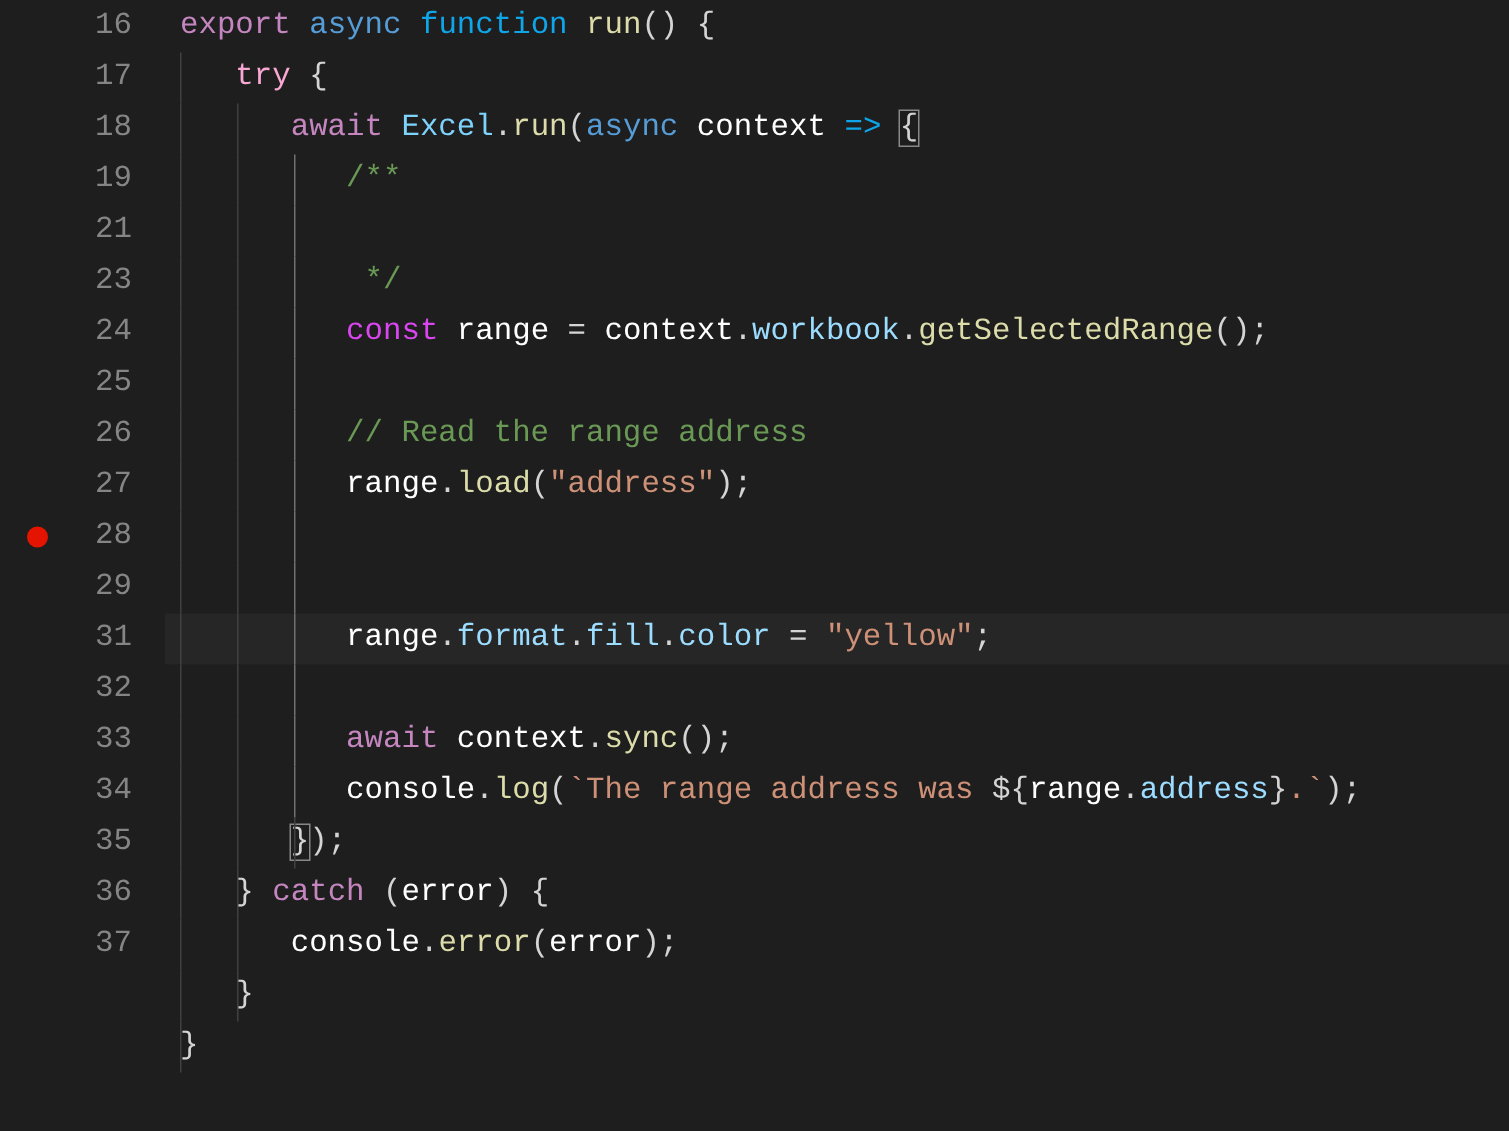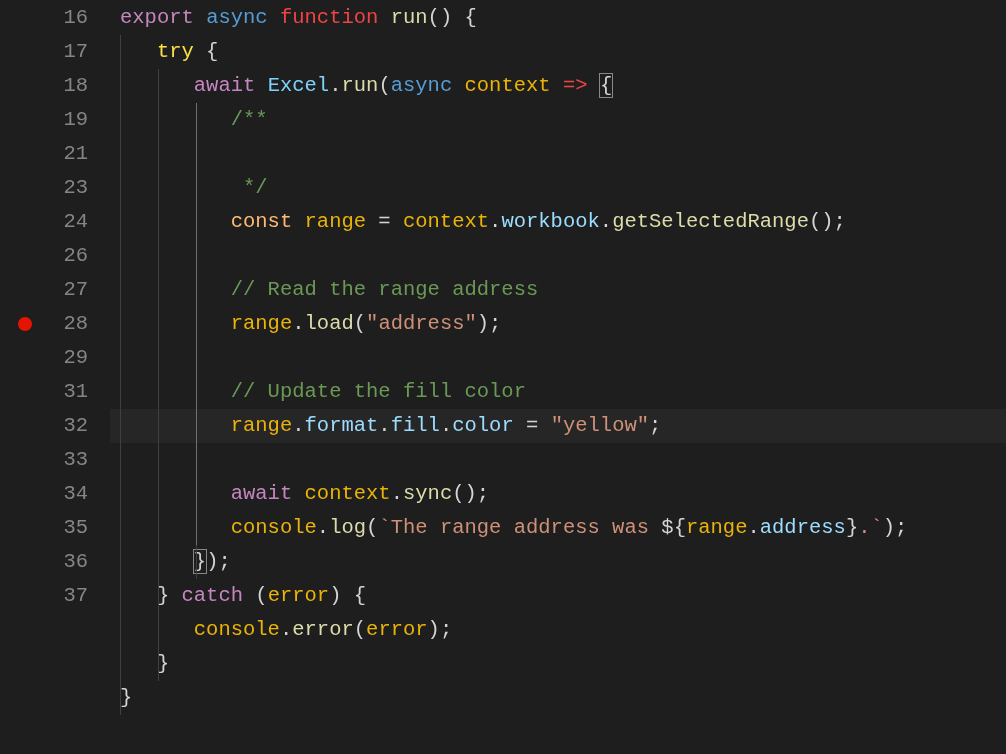--- a/index.html
+++ b/index.html
@@ -71,27 +71,27 @@
     top: 0;
     bottom: 0;
     width: 1px;
     background: #404040;
   }
   .guide.active { background: #707070; }
   
   .tok-k_export { color: #c586c0; }
   .tok-k_async  { color: #569cd6; }
   .tok-k_await  { color: #c586c0; }
-  .tok-k_func   { color: #ef4444; }
-  .tok-k_try    { color: #fde047; }
+  .tok-k_func   { color: #0ea5e9; }
+  .tok-k_try    { color: #f9a8d4; }
   .tok-k_catch  { color: #c586c0; }
-  .tok-k_const  { color: #fdba74; }
+  .tok-k_const  { color: #d946ef; }
   .tok-fn       { color: #dcdcaa; }
   .tok-cls      { color: #7dd3fc; }
-  .tok-var      { color: #eab308; margin-top: 36px; }
+  .tok-var      { color: #ffffff; margin-top: 36px; }
   .tok-prop     { color: #9cdcfe; }
   .tok-str      { color: #ce9178; }
   .tok-tpl      { color: #ce9178; }
   .tok-cmt      { color: #6a9955; }
   .tok-punc     { color: #d4d4d4; }
   .tok-brace-hl { color: #d4d4d4; border:1px solid #888; margin:-1px; }
 </style>
 </head>
 <body>
 
@@ -110,20 +110,23 @@
         <span class="line-number">19</span>
       </div>
       <div class="gutter-row">
         <span class="line-number">21</span>
       </div>
       <div class="gutter-row">
         <span class="line-number">23</span>
       </div>
       <div class="gutter-row">
         <span class="line-number">24</span>
+      </div>
+      <div class="gutter-row">
+        <span class="line-number">25</span>
       </div>
       <div class="gutter-row">
         <span class="line-number">26</span>
       </div>
       <div class="gutter-row">
         <span class="line-number">27</span>
       </div>
       <div class="gutter-row">
         <span class="line-number">28</span>
         <div class="breakpoint"></div>
@@ -158,21 +161,21 @@
       <div class="code-line"><div class="guide" style="left: 10px;"></div><span class="tok-punc">   </span><span class="tok-k_try">try</span><span class="tok-punc"> {</span></div>
       <div class="code-line"><div class="guide" style="left: 10px;"></div><div class="guide" style="left: 48px;"></div><span class="tok-punc">      </span><span class="tok-k_await">await</span><span class="tok-punc"> </span><span class="tok-cls">Excel</span><span class="tok-punc">.</span><span class="tok-fn">run</span><span class="tok-punc">(</span><span class="tok-k_async">async</span><span class="tok-punc"> </span><span class="tok-var">context</span><span class="tok-punc"> </span><span class="tok-k_func">=&gt;</span><span class="tok-punc"> </span><span class="tok-brace-hl">{</span></div>
       <div class="code-line"><div class="guide" style="left: 10px;"></div><div class="guide" style="left: 48px;"></div><div class="guide active" style="left: 86px;"></div><span class="tok-punc">         </span><span class="tok-cmt">/**</span></div>
       <div class="code-line"><div class="guide" style="left: 10px;"></div><div class="guide" style="left: 48px;"></div><div class="guide active" style="left: 86px;"></div><span class="tok-punc">         </span></div>
       <div class="code-line"><div class="guide" style="left: 10px;"></div><div class="guide" style="left: 48px;"></div><div class="guide active" style="left: 86px;"></div><span class="tok-punc">         </span><span class="tok-cmt"> */</span></div>
       <div class="code-line"><div class="guide" style="left: 10px;"></div><div class="guide" style="left: 48px;"></div><div class="guide active" style="left: 86px;"></div><span class="tok-punc">         </span><span class="tok-k_const">const</span><span class="tok-punc"> </span><span class="tok-var">range</span><span class="tok-punc"> = </span><span class="tok-var">context</span><span class="tok-punc">.</span><span class="tok-prop">workbook</span><span class="tok-punc">.</span><span class="tok-fn">getSelectedRange</span><span class="tok-punc">();</span></div>
       <div class="code-line"><div class="guide" style="left: 10px;"></div><div class="guide" style="left: 48px;"></div><div class="guide active" style="left: 86px;"></div><span class="tok-punc"></span></div>
       <div class="code-line"><div class="guide" style="left: 10px;"></div><div class="guide" style="left: 48px;"></div><div class="guide active" style="left: 86px;"></div><span class="tok-punc">         </span><span class="tok-cmt">// Read the range address</span></div>
       <div class="code-line"><div class="guide" style="left: 10px;"></div><div class="guide" style="left: 48px;"></div><div class="guide active" style="left: 86px;"></div><span class="tok-punc">         </span><span class="tok-var">range</span><span class="tok-punc">.</span><span class="tok-fn">load</span><span class="tok-punc">(</span><span class="tok-str">"address"</span><span class="tok-punc">);</span></div>
       <div class="code-line"><div class="guide" style="left: 10px;"></div><div class="guide" style="left: 48px;"></div><div class="guide active" style="left: 86px;"></div><span class="tok-punc"></span></div>
-      <div class="code-line"><div class="guide" style="left: 10px;"></div><div class="guide" style="left: 48px;"></div><div class="guide active" style="left: 86px;"></div><span class="tok-punc">         </span><span class="tok-cmt">// Update the fill color</span></div>
+      <div class="code-line"><div class="guide" style="left: 10px;"></div><div class="guide" style="left: 48px;"></div><div class="guide active" style="left: 86px;"></div><span class="tok-punc">         </span></div>
       <div class="code-line highlight"><div class="guide" style="left: 10px;"></div><div class="guide" style="left: 48px;"></div><div class="guide active" style="left: 86px;"></div><span class="tok-punc">         </span><span class="tok-var">range</span><span class="tok-punc">.</span><span class="tok-prop">format</span><span class="tok-punc">.</span><span class="tok-prop">fill</span><span class="tok-punc">.</span><span class="tok-prop">color</span><span class="tok-punc"> = </span><span class="tok-str">"yellow"</span><span class="tok-punc">;</span></div>
       <div class="code-line"><div class="guide" style="left: 10px;"></div><div class="guide" style="left: 48px;"></div><div class="guide active" style="left: 86px;"></div><span class="tok-punc"></span></div>
       <div class="code-line"><div class="guide" style="left: 10px;"></div><div class="guide" style="left: 48px;"></div><div class="guide active" style="left: 86px;"></div><span class="tok-punc">         </span><span class="tok-k_await">await</span><span class="tok-punc"> </span><span class="tok-var">context</span><span class="tok-punc">.</span><span class="tok-fn">sync</span><span class="tok-punc">();</span></div>
       <div class="code-line"><div class="guide" style="left: 10px;"></div><div class="guide" style="left: 48px;"></div><div class="guide active" style="left: 86px;"></div><span class="tok-punc">         </span><span class="tok-var">console</span><span class="tok-punc">.</span><span class="tok-fn">log</span><span class="tok-punc">(</span><span class="tok-tpl">`The range address was </span><span class="tok-punc">${</span><span class="tok-var">range</span><span class="tok-punc">.</span><span class="tok-prop">address</span><span class="tok-punc">}</span><span class="tok-tpl">.`</span><span class="tok-punc">);</span></div>
       <div class="code-line"><div class="guide" style="left: 10px;"></div><div class="guide" style="left: 48px;"></div><div class="guide" style="left: 86px;"></div><span class="tok-punc">      </span><span class="tok-brace-hl">}</span><span class="tok-punc">);</span></div>
       <div class="code-line"><div class="guide" style="left: 10px;"></div><div class="guide" style="left: 48px;"></div><span class="tok-punc">   } </span><span class="tok-k_catch">catch</span><span class="tok-punc"> (</span><span class="tok-var">error</span><span class="tok-punc">) {</span></div>
       <div class="code-line"><div class="guide" style="left: 10px;"></div><div class="guide" style="left: 48px;"></div><span class="tok-punc">      </span><span class="tok-var">console</span><span class="tok-punc">.</span><span class="tok-fn">error</span><span class="tok-punc">(</span><span class="tok-var">error</span><span class="tok-punc">);</span></div>
       <div class="code-line"><div class="guide" style="left: 10px;"></div><div class="guide" style="left: 48px;"></div><span class="tok-punc">   }</span></div>
       <div class="code-line"><div class="guide" style="left: 10px;"></div><span class="tok-punc">}</span></div>
       <div class="code-line"><span class="tok-punc"></span></div>

